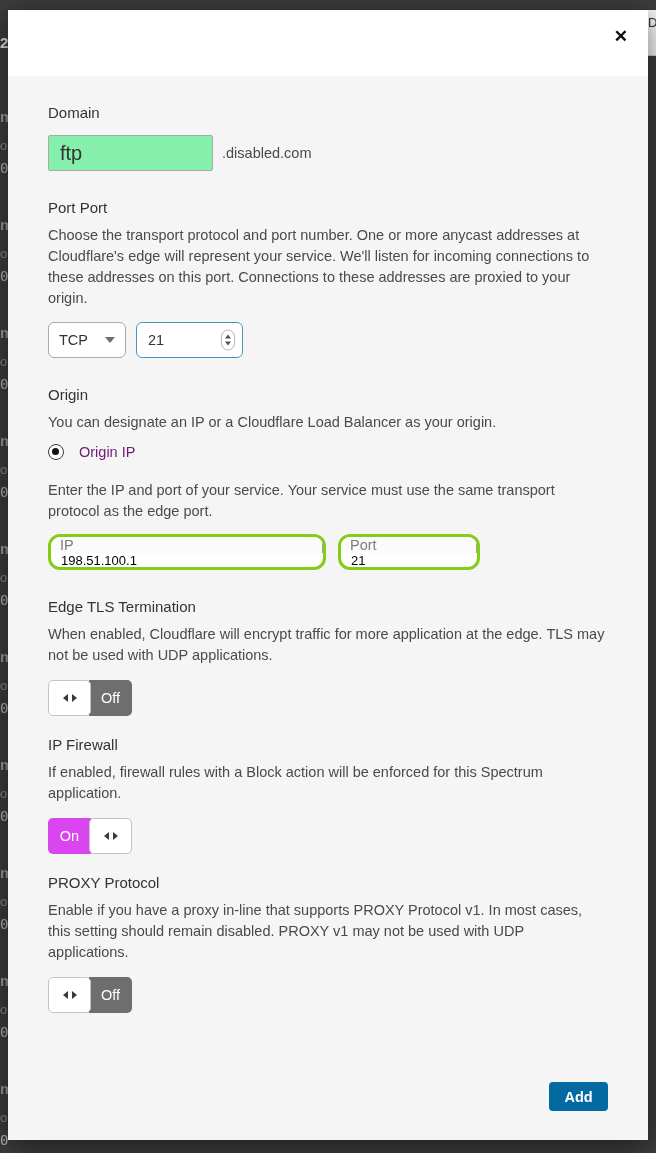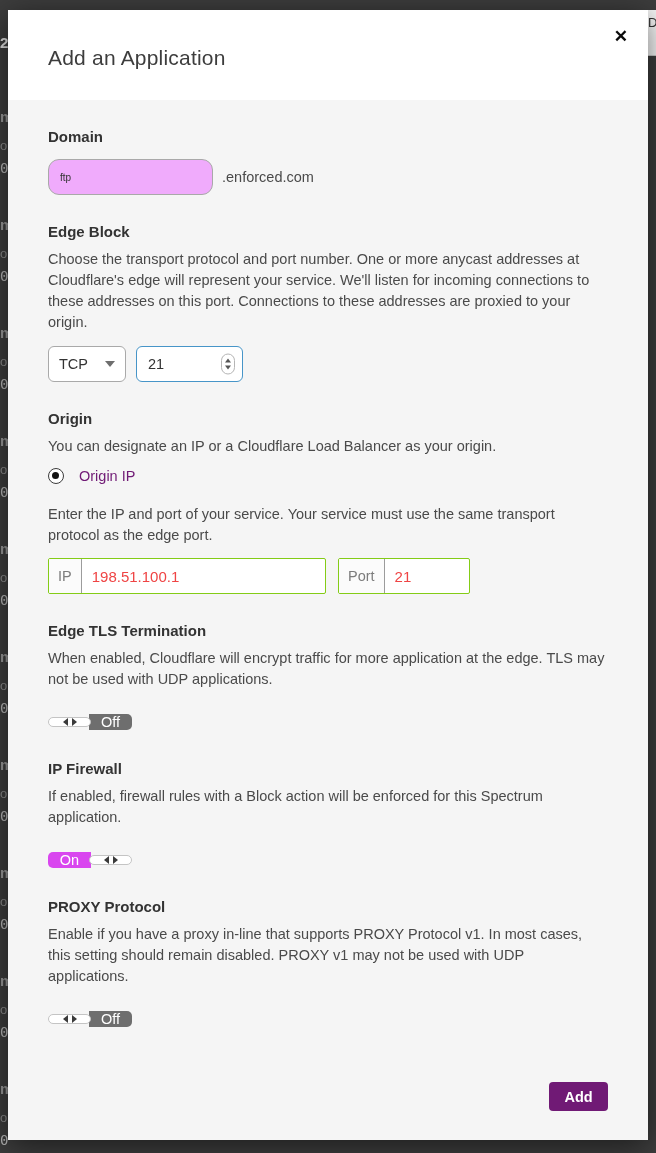--- a/index.html
+++ b/index.html
@@ -53,33 +53,33 @@
   }
   .close-btn {
     position: absolute; top: 18px; right: 20px;
     background: none; border: none; cursor: pointer;
     font-size: 17px; font-weight: 700; color: #0a0a0a; line-height: 1;
   }
   .modal-body { padding: 28px 40px 0; flex: 1 1 auto; }
 
   .section { margin-bottom: 28px; }
   .section.toggle-section { margin-bottom: 20px; }
-  .section-heading { font-size: 15px; font-weight: 700; color: #333333; line-height: 18px; }
+  .section-heading { font-size: 15px; font-weight: 400; color: #333333; line-height: 18px; }
   .section-desc {
     margin-top: 8px;
     font-size: 14.5px; color: #4a4a4a; line-height: 21px;
     max-width: 586px;
   }
 
   .control-row { margin-top: 13px; display: flex; align-items: center; }
 
   .text-input {
-    height: 36px; background: #f0abfc;
-    border: 1px solid #a9a9a9; border-radius: 11px;
-    padding: 0 11px; font-size: 10px; color: #333;
+    height: 36px; background: #86efac;
+    border: 1px solid #a9a9a9; border-radius: 2px;
+    padding: 0 11px; font-size: 20px; color: #333;
     font-family: "Liberation Sans", sans-serif;
     outline: none;
   }
   .domain-input { width: 165px; }
   .domain-suffix { margin-left: 9px; font-size: 14.5px; color: #4a4a4a; }
 
   
   .select-box {
     width: 78px; height: 36px; background: #fff;
     border: 1px solid #a9a9a9; border-radius: 6px;
@@ -126,37 +126,37 @@
   }
   .radio-row.disabled .radio-circle { border-color: #cfcfcf; }
   .radio-label { font-size: 14.5px; color: #701a75; }
   .radio-row.disabled .radio-label { color: #bdbdbd; }
   .radio-instructions { margin-top: 16px; }
 
   
   .group-row { margin-top: 12px; display: flex; gap: 12px; }
   .input-group {
     display: flex; height: 36px; background: #fff;
-    border: 1px solid #84cc16; border-radius: 2px; overflow: hidden;
+    border: 3px solid #84cc16; border-radius: 12px; overflow: hidden; flex-direction: column;
   }
   .ip-group { width: 278px; }
-  .port-group { width: 132px; }
+  .port-group { width: 142px; }
   .group-addon {
     display: flex; align-items: center; padding: 0 9px;
     background: #fbfbfb; border-right: 1px solid #9c9c9c;
     font-size: 14.5px; color: #7c7c7c; flex: 0 0 auto;
   }
   .group-input {
     flex: 1 1 auto; min-width: 0; border: none; outline: none;
-    padding: 0 10px; font-size: 15px; color: #ef4444;
+    padding: 0 10px; font-size: 13px; color: #000000;
     font-family: "Liberation Sans", sans-serif; background: transparent;
   }
 
   
-  .toggle { margin-top: 14px; display: inline-flex; height: 36px; cursor: pointer; align-items: center; }
+  .toggle { margin-top: 14px; display: inline-flex; height: 36px; cursor: pointer; }
   .toggle-seg {
     width: 43px; display: flex; align-items: center; justify-content: center;
     color: #fff; font-size: 14.5px;
   }
   .toggle.state-off .toggle-seg { background: #6e6e6e; border-radius: 0 5px 5px 0; }
   .toggle.state-on  .toggle-seg { background: #d946ef; border-radius: 5px 0 0 5px; }
   .toggle-handle {
     width: 43px; background: #fff;
     border: 1px solid #c4c4c4; border-radius: 5px;
     display: flex; align-items: center; justify-content: center; gap: 4px;
@@ -168,21 +168,21 @@
   .tri-right { width:0; height:0; border-top:4px solid transparent; border-bottom:4px solid transparent; border-left:5px solid #3a3a3a; }
 
   
   .modal-footer {
     flex: 0 0 auto;
     padding: 0 40px 29px;
     display: flex; justify-content: flex-end;
   }
   .add-btn {
     min-width: 59px; height: 29px;
-    background: #701a75; color: #fff;
+    background: #0369a1; color: #fff;
     border: none; border-radius: 4px;
     font-size: 14.5px; font-weight: 700;
     font-family: "Liberation Sans", sans-serif;
     cursor: pointer; padding: 0 14px;
   }
 </style>
 </head>
 <body>
 
 <div class="overlay">
@@ -240,36 +240,35 @@
         <span class="bg-frag-oi">oi</span>
         <span class="bg-frag-0">0</span>
       </div>
     </div>
 
   <div class="bg-right-frag">D</div>
 
   <div class="modal">
 
     <div class="modal-header">
-      <h1 class="modal-title">Add an Application</h1>
       <button class="close-btn">✕</button>
     </div>
 
     <div class="modal-body">
 
       <div class="section">
         <div class="section-heading">Domain</div>
         <div class="control-row">
           <input class="text-input domain-input" type="text" value="ftp" style="">
-          <span class="domain-suffix">.enforced.com</span>
+          <span class="domain-suffix">.disabled.com</span>
         </div>
       </div>
 
       <div class="section">
-        <div class="section-heading">Edge Block</div>
+        <div class="section-heading">Port Port</div>
         <p class="section-desc">Choose the transport protocol and port number. One or more anycast addresses at Cloudflare's edge will represent your service. We'll listen for incoming connections to these addresses on this port. Connections to these addresses are proxied to your origin.</p>
         <div class="control-row">
           <div class="select-box">
             <span class="select-value">TCP</span>
             <span class="caret-down"></span>
           </div>
           <div class="number-wrap">
             <input class="number-input" type="text" value="21" style="">
             <span class="stepper">
               <span class="tri-up"></span>

